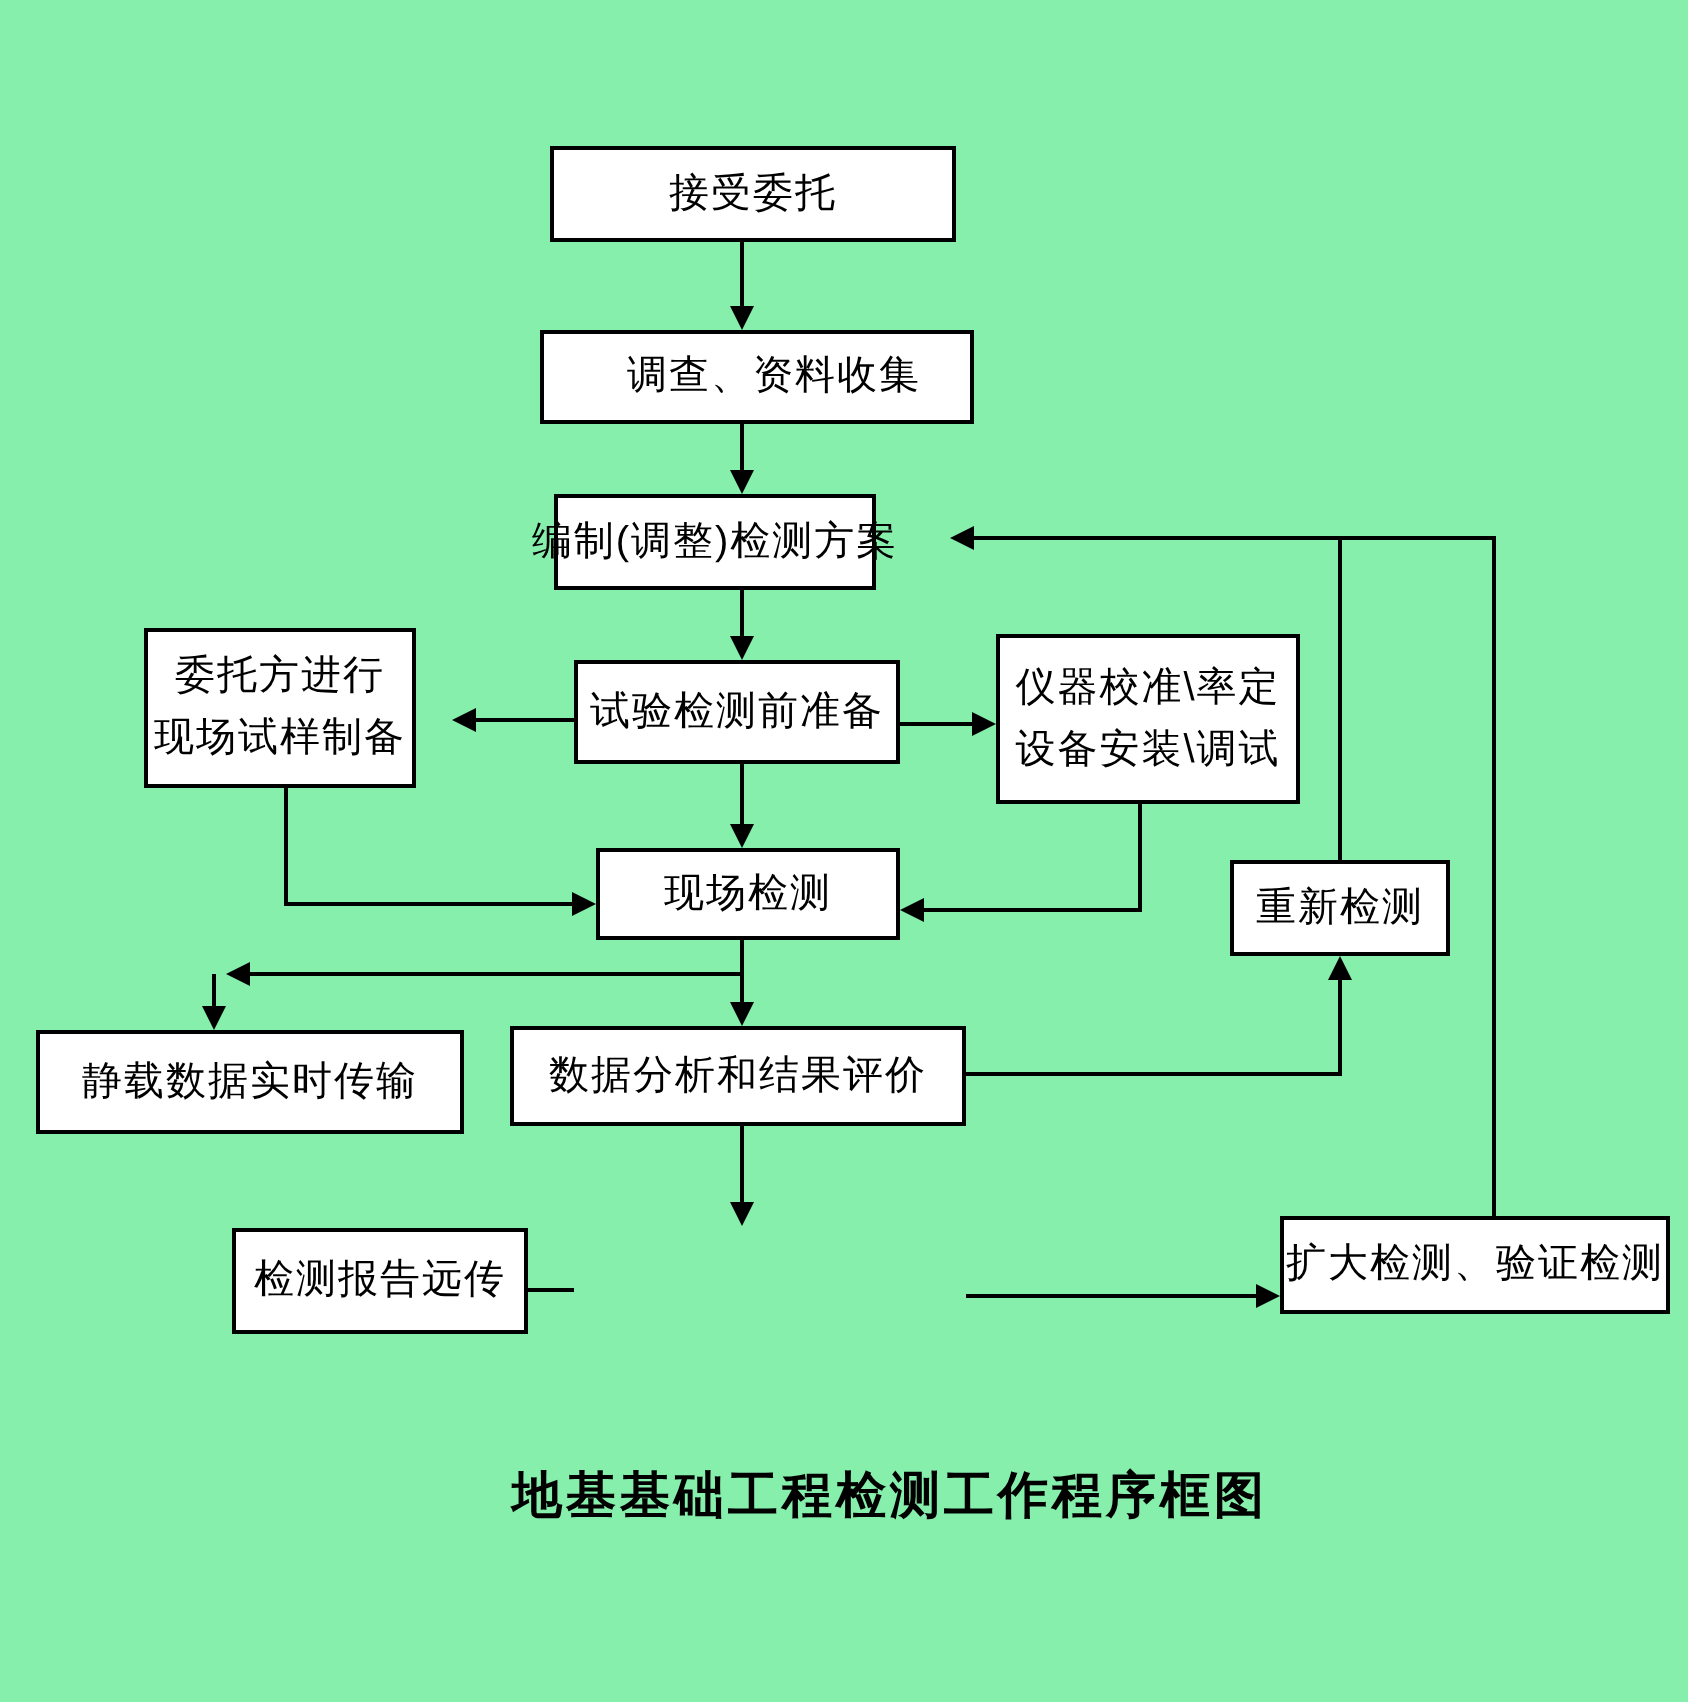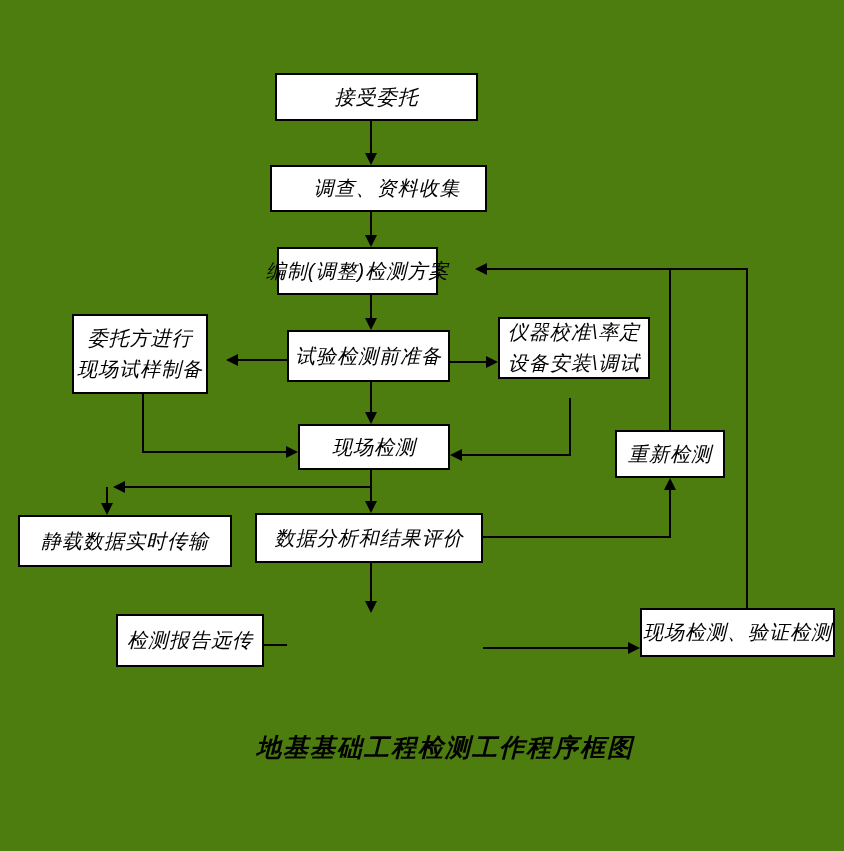--- a/index.html
+++ b/index.html
@@ -4,23 +4,22 @@
 <style>
   html,body{margin:0;padding:0;}
   body{
     font-family:"Liberation Sans","DejaVu Sans",sans-serif;
     background:#ffffff;
   }
   #canvas{
     position:relative;
     width:844px;
     height:851px;
-    background:#4d7c0f;
+    background:#86efac;
     overflow:hidden;
-    font-style:italic;
   }
   #connectors{
     position:absolute;
     left:0;top:0;
     width:844px;height:851px;
   }
   .node{
     position:absolute;
     border:2px solid #000000;
     background:#ffffff;
@@ -35,21 +34,21 @@
     text-align:center;
     box-sizing:border-box;
     white-space:nowrap;
   }
   
   #n-accept     {left:275px;top:73px; width:203px;height:48px;}
   #n-survey     {left:270px;top:165px;width:217px;height:47px;padding-left:17px;}
   #n-plan       {left:277px;top:247px;width:161px;height:48px;}
   #n-client     {left:72px; top:314px;width:136px;height:80px;}
   #n-prep       {left:287px;top:330px;width:163px;height:52px;}
-  #n-instrument {left:498px;top:317px;width:152px;height:62px;}
+  #n-instrument {left:498px;top:317px;width:152px;height:85px;}
   #n-onsite     {left:298px;top:424px;width:152px;height:46px;}
   #n-retest     {left:615px;top:430px;width:110px;height:48px;}
   #n-static     {left:18px; top:515px;width:214px;height:52px;}
   #n-analysis   {left:255px;top:513px;width:228px;height:50px;}
   #n-review     {left:287px;top:613px;width:196px;height:46px;}
   #n-remote     {left:90px; top:614px;width:148px;height:53px;margin-left:26px;}
   #n-expand     {left:640px;top:608px;width:195px;height:49px;}
   .diagram-title{
     position:absolute;
     left:23px;
@@ -160,18 +159,18 @@
   <div class="node" id="n-analysis">
     <span>数据分析和结果评价</span>
   </div>
 
 
   <div class="node" id="n-remote">
     <span>检测报告远传</span>
   </div>
 
   <div class="node" id="n-expand">
-    <span>现场检测、验证检测</span>
+    <span>扩大检测、验证检测</span>
   </div>
 
   <div class="diagram-title">地基基础工程检测工作程序框图</div>
 
 </div>
 
 </body></html>

